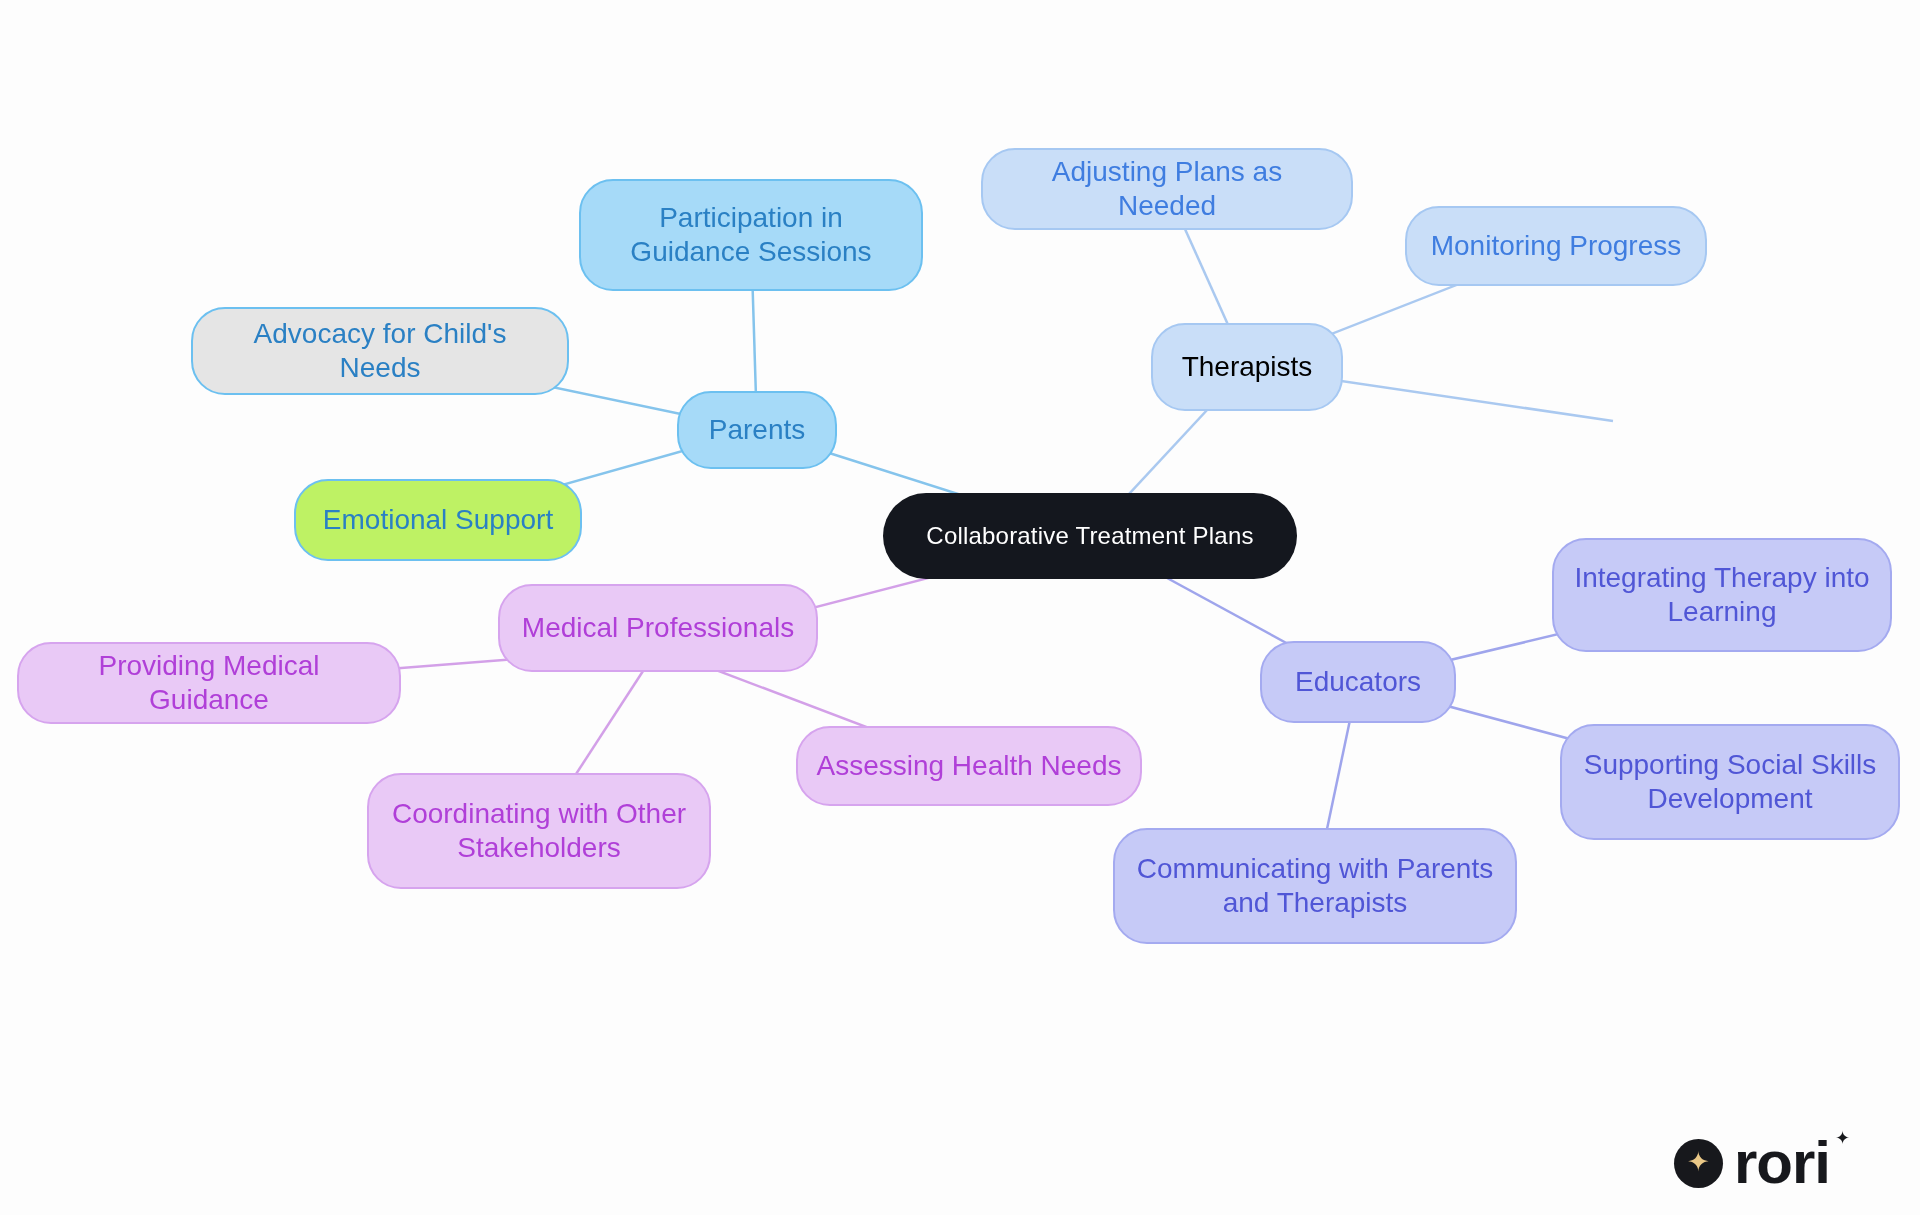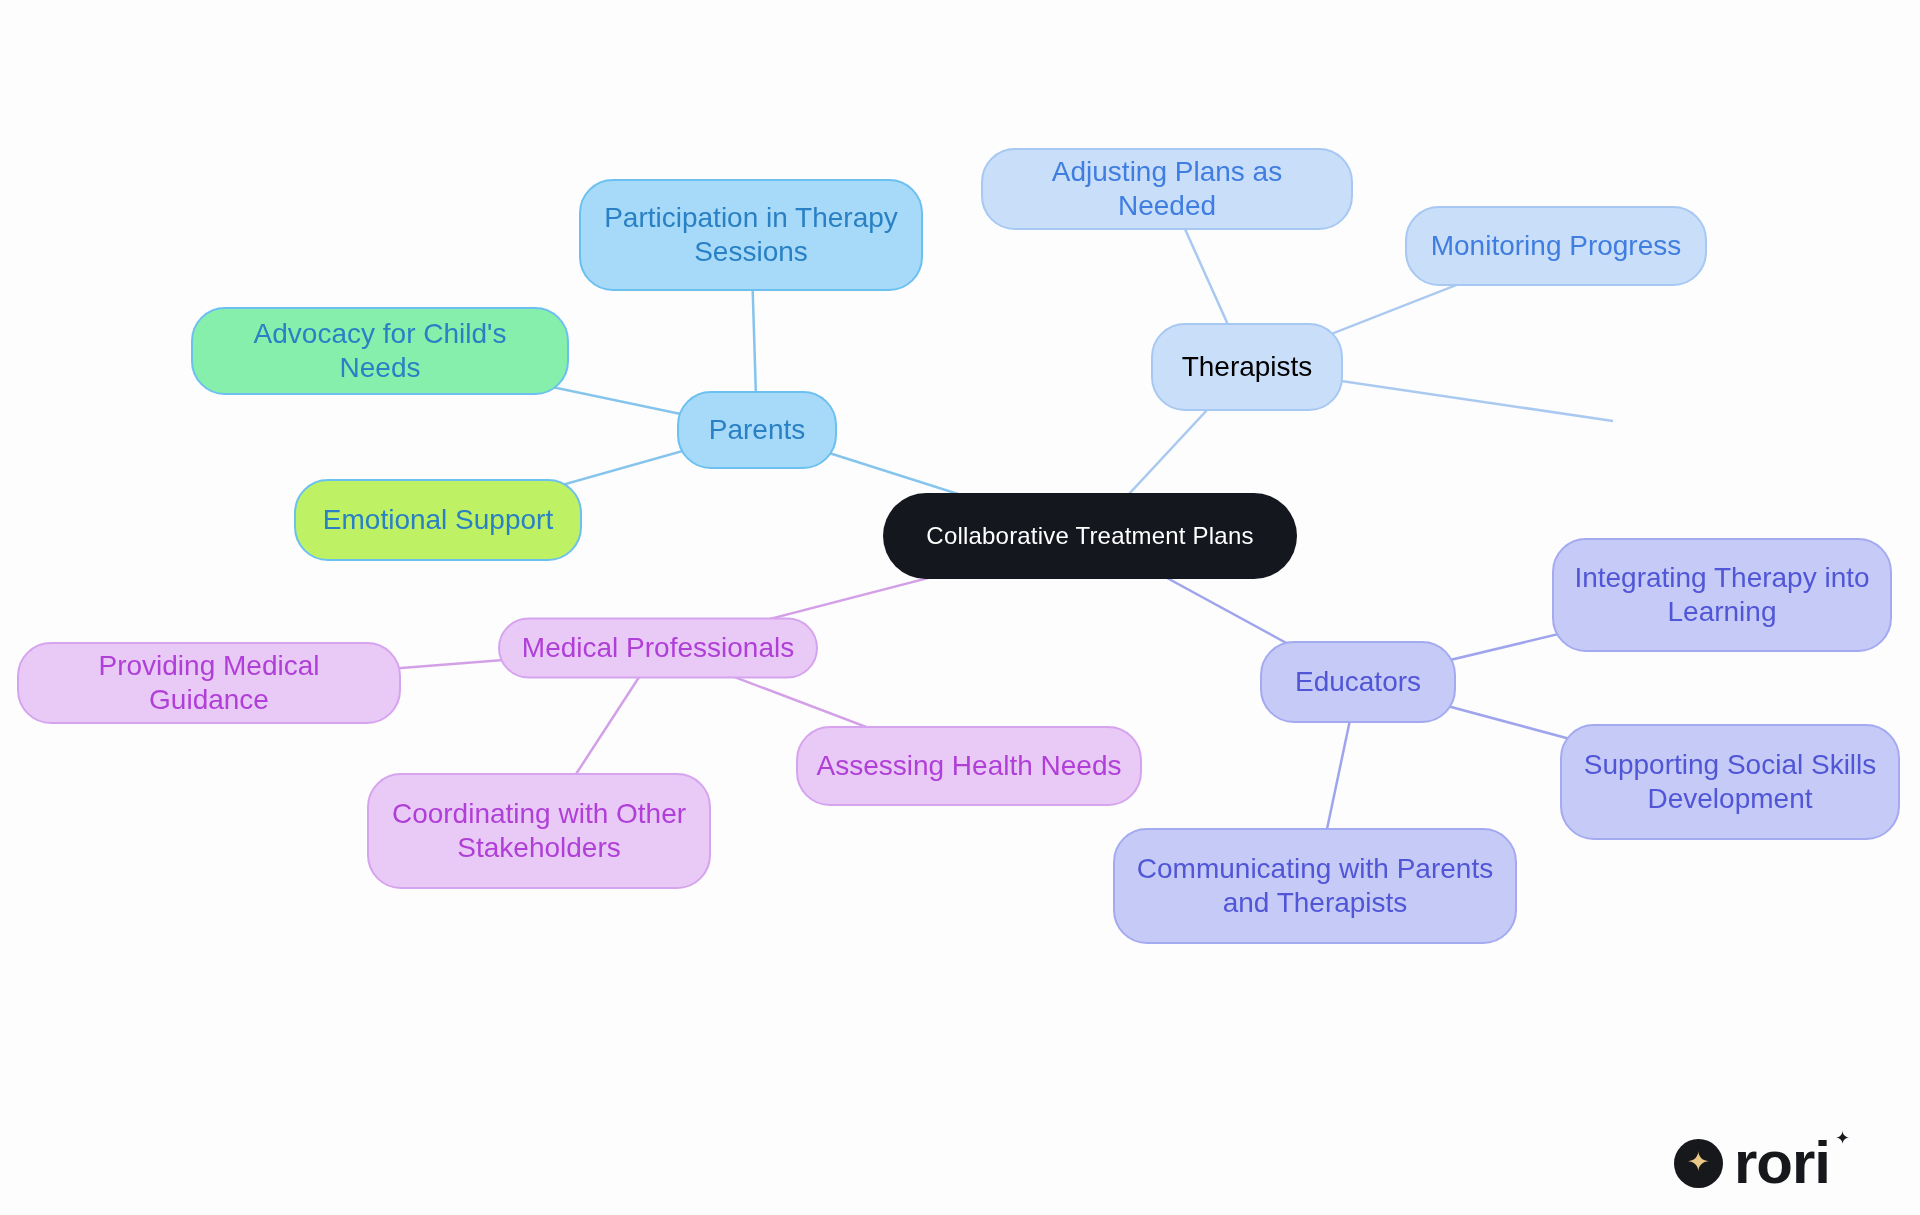--- a/index.html
+++ b/index.html
@@ -46,23 +46,23 @@
     <line x1="658" y1="648" x2="539" y2="831" style="stroke: rgb(211, 160, 232);"></line>
     <line x1="658" y1="648" x2="969" y2="766" style="stroke: rgb(211, 160, 232);"></line>
 
     <line x1="1090" y1="536" x2="1358" y2="682" style="stroke: rgb(159, 165, 236);"></line>
     <line x1="1358" y1="682" x2="1722" y2="595" style="stroke: rgb(159, 165, 236);"></line>
     <line x1="1358" y1="682" x2="1730" y2="782" style="stroke: rgb(159, 165, 236);"></line>
     <line x1="1358" y1="682" x2="1315" y2="886" style="stroke: rgb(159, 165, 236);"></line>
   </svg>
 
   <div class="node" style="left: 751px; top: 235px; width: 344px; height: 112px; background: rgb(166, 218, 248); border-color: rgb(108, 192, 240); color: rgb(42, 128, 196);">
-    <span class="node-label">Participation in Therapy Sessions</span>
+    <span class="node-label">Participation in Guidance Sessions</span>
   </div>
-  <div class="node" style="left: 380px; top: 351px; width: 378px; height: 88px; background: #86efac; border-color: rgb(108, 192, 240); color: rgb(42, 128, 196);">
+  <div class="node" style="left: 380px; top: 351px; width: 378px; height: 88px; background: #e5e5e5; border-color: rgb(108, 192, 240); color: rgb(42, 128, 196);">
     <span class="node-label">Advocacy for Child's Needs</span>
   </div>
   <div class="node" style="left: 438px; top: 520px; width: 288px; height: 82px; background: #bef264; border-color: rgb(108, 192, 240); color: rgb(42, 128, 196);">
     <span class="node-label">Emotional Support</span>
   </div>
   <div class="node" style="left: 757px; top: 430px; width: 160px; height: 78px; background: rgb(166, 218, 248); border-color: rgb(108, 192, 240); color: rgb(42, 128, 196);">
     <span class="node-label">Parents</span>
   </div>
 
   <div class="node" style="left: 1167px; top: 189px; width: 372px; height: 82px; background: rgb(201, 222, 248); border-color: rgb(166, 200, 242); color: rgb(63, 125, 224);">
@@ -77,21 +77,21 @@
 
   <div class="node" style="left: 209px; top: 683px; width: 384px; height: 82px; background: rgb(233, 201, 246); border-color: rgb(214, 164, 238); color: rgb(176, 63, 216);">
     <span class="node-label">Providing Medical Guidance</span>
   </div>
   <div class="node" style="left: 539px; top: 831px; width: 344px; height: 116px; background: rgb(233, 201, 246); border-color: rgb(214, 164, 238); color: rgb(176, 63, 216);">
     <span class="node-label">Coordinating with Other Stakeholders</span>
   </div>
   <div class="node" style="left: 969px; top: 766px; width: 346px; height: 80px; background: rgb(233, 201, 246); border-color: rgb(214, 164, 238); color: rgb(176, 63, 216);">
     <span class="node-label">Assessing Health Needs</span>
   </div>
-  <div class="node" style="left: 658px; top: 648px; width: 320px; height: 61px; background: rgb(233, 201, 246); border-color: rgb(214, 164, 238); color: rgb(176, 63, 216);">
+  <div class="node" style="left: 658px; top: 628px; width: 320px; height: 88px; background: rgb(233, 201, 246); border-color: rgb(214, 164, 238); color: rgb(176, 63, 216);">
     <span class="node-label">Medical Professionals</span>
   </div>
 
   <div class="node" style="left: 1722px; top: 595px; width: 340px; height: 114px; background: rgb(198, 202, 247); border-color: rgb(164, 170, 240); color: rgb(80, 86, 214);">
     <span class="node-label">Integrating Therapy into Learning</span>
   </div>
   <div class="node" style="left: 1730px; top: 782px; width: 340px; height: 116px; background: rgb(198, 202, 247); border-color: rgb(164, 170, 240); color: rgb(80, 86, 214);">
     <span class="node-label">Supporting Social Skills Development</span>
   </div>
   <div class="node" style="left: 1315px; top: 886px; width: 404px; height: 116px; background: rgb(198, 202, 247); border-color: rgb(164, 170, 240); color: rgb(80, 86, 214);">

